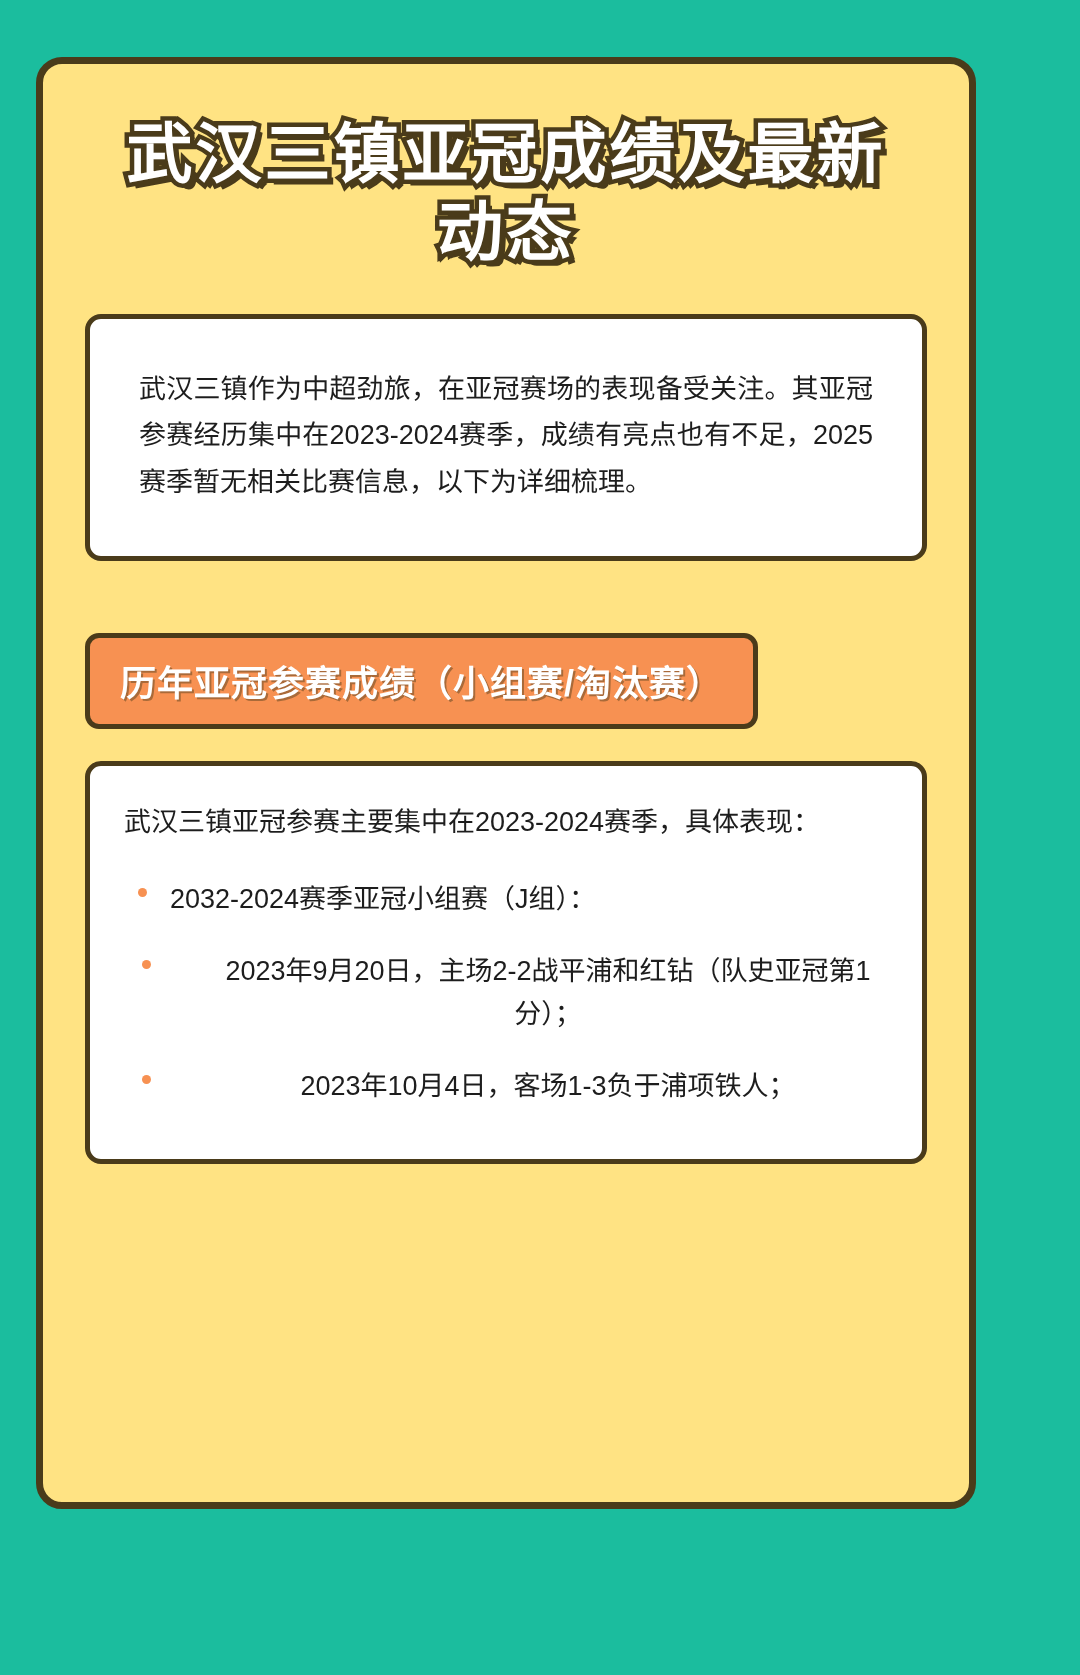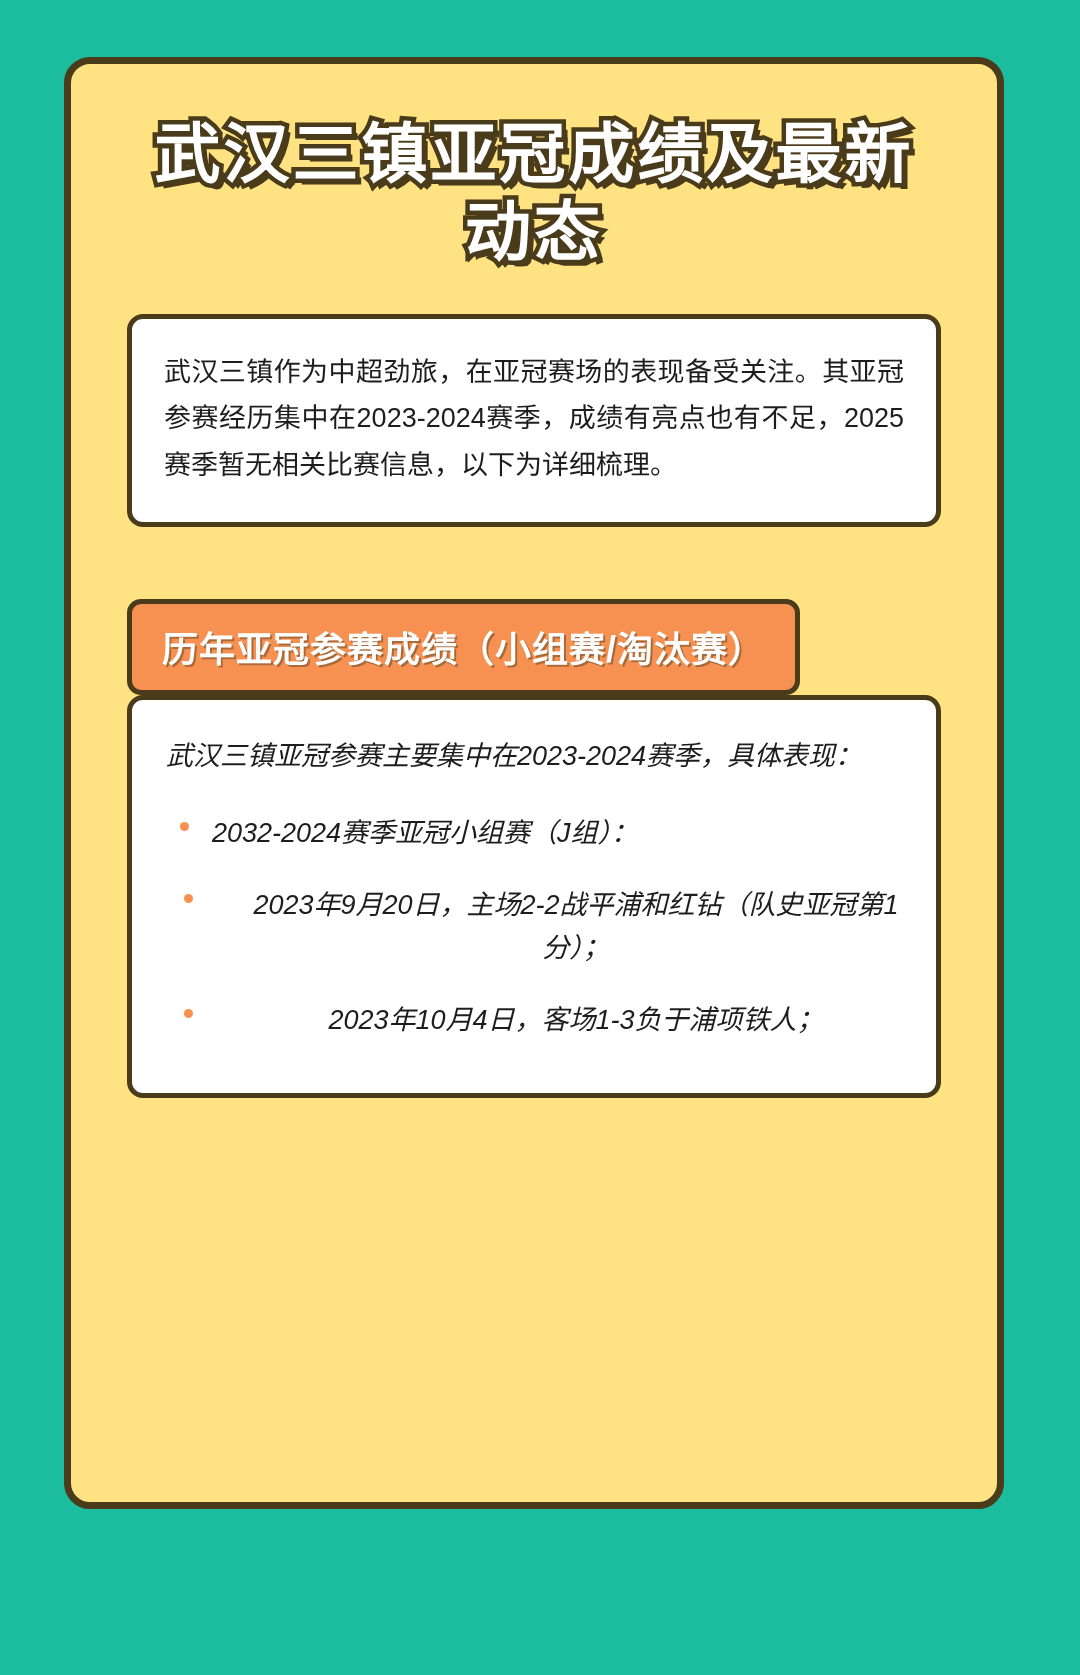--- a/index.html
+++ b/index.html
@@ -9,29 +9,29 @@
   body {
     width: 1080px;
     height: 1675px;
     background: #1bbd9e;
     font-family: "Liberation Sans", "DejaVu Sans", sans-serif;
     overflow: hidden;
   }
 
   .poster {
     position: absolute;
-    left: 64px;
+    left: 36px;
     top: 57px;
     width: 940px;
     height: 1452px;
     background: #ffe383;
     border: 7px solid #4a3b1a;
     border-radius: 26px;
     box-sizing: border-box;
-    padding: 0 56px;
+    padding: 0 42px;
   }
 
   .title {
     margin: 0;
     padding: 52px 20px 0 20px;
     text-align: center;
     font-size: 66px;
     line-height: 1.18;
     font-weight: 900;
     letter-spacing: 3px;
@@ -49,21 +49,21 @@
     box-sizing: border-box;
     padding: 28px 30px;
   }
 
   .intro-card {
     margin-top: 42px;
     padding: 30px 32px 34px 32px;
   }
 
   .intro-text {
-    margin: 0;
+    margin: 17px;
     font-size: 27px;
     line-height: 1.72;
     color: #1d1d1d;
     text-align: justify;
   }
 
   .section-banner {
     margin-top: 72px;
     display: inline-block;
     background: #f79152;
@@ -72,22 +72,22 @@
     padding: 16px 30px 18px 30px;
     font-size: 36px;
     font-weight: 700;
     color: #ffffff;
     letter-spacing: 1px;
     text-shadow: 2px 2px 0 rgba(74,59,26,0.45);
     box-sizing: border-box;
   }
 
   .body-card {
+    margin-top: 32px;
     padding: 34px 34px 36px 34px;
-    font-style: italic;
   }
 
   .lead-text {
     margin: 0 0 18px 0;
     font-size: 27px;
     line-height: 1.7;
     color: #1d1d1d;
   }
 
   ul.bullets {

